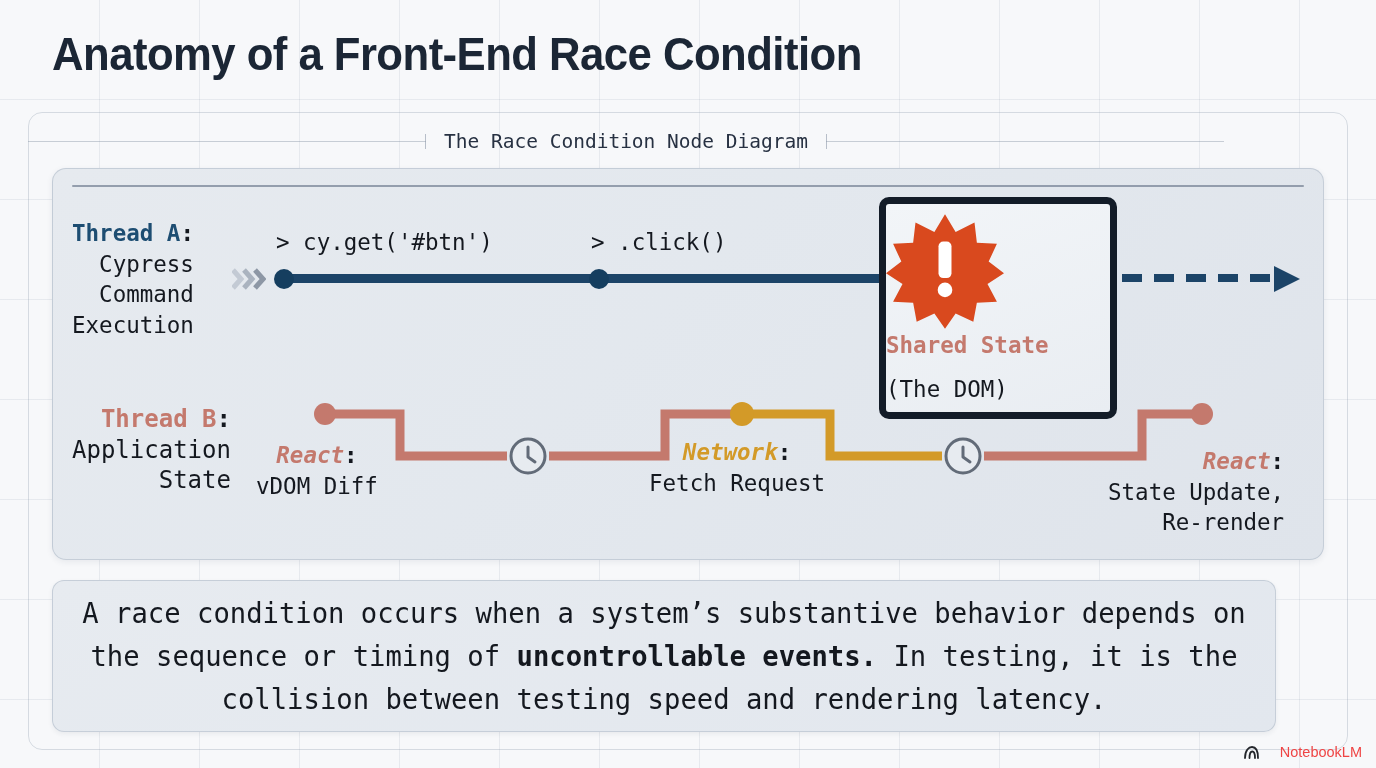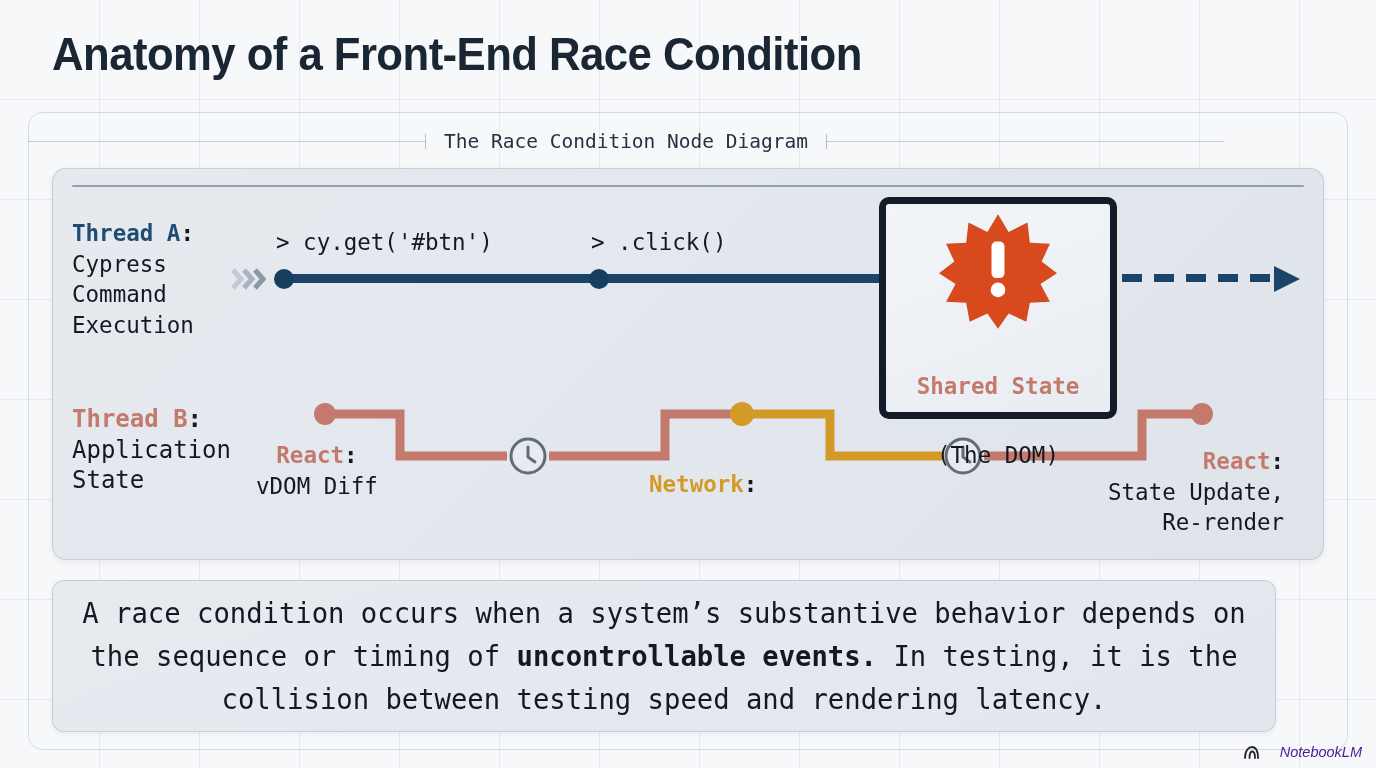--- a/index.html
+++ b/index.html
@@ -76,21 +76,21 @@
     overflow:hidden;
   }
 
   
   #thread-divider{
     position:absolute; left:72px; top:185px; width:1232px; height:2px;
     background:#7f8b9c; opacity:0.8; border-radius:1px;
   }
 
   
-  .lane-label{ position:absolute; font-family:"DejaVu Sans Mono", monospace; }
+  .lane-label{ position:absolute; font-family:"DejaVu Sans Mono", monospace;text-align:right; }
   .lane-label .lead{ font-weight:bold; }
   .lane-label .body{ color:#14181f; }
 
   #thread-a-label{ left:72px; top:218px; font-size:22.5px; line-height:30.5px; }
   #thread-a-label .lead{ color:#1d4d72; }
   #thread-b-label{ left:72px; top:404px; font-size:24px; line-height:30.5px; }
   #thread-b-label .lead{ color:#c4796d; }
 
   .colon{ color:#14181f; font-weight:bold; }
 
@@ -138,47 +138,46 @@
     border-left:26px solid #1c4468;
   }
 
   
   #shared-state-box{
     position:absolute; left:879px; top:197px;
     width:238px; height:222px;
     border:7px solid #131c28;
     border-radius:10px;
     background:linear-gradient(160deg,#f2f5f8 0%,#e9edf2 100%);
-    display:flex; flex-direction:column; align-items:center;
+    display:flex; flex-direction:column; align-items:flex-start;
     z-index:5;
-    gap:41px;
   }
   #burst-wrap{ margin-top:8px; position:relative; width:118px; height:118px; }
   #shared-state-title{
     font-family:"DejaVu Sans Mono", monospace;
     font-weight:bold; font-size:22.5px; color:#c4796d; margin-top:2px;
   }
   #shared-state-sub{
     font-family:"DejaVu Sans Mono", monospace;
-    font-size:22.5px; color:#14181f; margin-top:2px;
+    font-size:22.5px; color:#14181f; margin-top:18px;
   }
 
   
   #thread-b-svg{ position:absolute; left:52px; top:168px; width:1272px; height:392px; }
 
   .b-label{
     position:absolute; font-family:"DejaVu Sans Mono", monospace;
     font-size:22.5px; line-height:30.5px; white-space:nowrap; text-align:center;
   }
-  .b-label .lead{ font-weight:bold; }
+  .b-label .lead{ font-weight:bold;font-style:italic; }
   .b-label .body{ color:#14181f; }
 
   #b-label-react1{ left:256px; top:440px; }
   #b-label-react1 .lead{ color:#c4796d; }
-  #b-label-network{ left:649px; top:437px;margin-top:32px; }
+  #b-label-network{ left:649px; top:437px; }
   #b-label-network .lead{ color:#d39a28; }
   #b-label-react2{ left:1108px; top:446px; text-align:right; }
   #b-label-react2 .lead{ color:#c4796d; }
 
   
   #quote-panel{
     position:absolute; left:52px; top:580px;
     width:1224px; height:152px;
     border-radius:12px;
     background:linear-gradient(160deg,#e7ebf0 0%,#e2e7ee 100%);
@@ -192,21 +191,21 @@
     text-align:center; width:1230px;
     transform:scaleX(0.955); transform-origin:center;
   }
   #quote-text b{ font-weight:bold; }
 
   
   #watermark{
     position:absolute; right:14px; bottom:8px;
     display:flex; align-items:center; gap:20px;
     font-family:"Liberation Sans", sans-serif;
-    font-size:14.5px; color:#4c1d95;font-style:italic;
+    font-size:14.5px; color:#ef4444;
   }
 </style>
 </head>
 <body>
 
 <div id="grid-bg"></div>
 
 <div id="page-title">Anatomy of a Front-End Race Condition</div>
 
 <div id="diagram-card"></div>
@@ -276,20 +275,21 @@
   <span class="body">State</span>
 </div>
 
 <div id="b-label-react1" class="b-label">
   <span class="lead">React</span><span class="colon">:</span><br>
   <span class="body">vDOM Diff</span>
 </div>
 
 <div id="b-label-network" class="b-label">
   <span class="lead">Network</span><span class="colon">:</span><br>
+  <span class="body">Fetch Request</span>
 </div>
 
 <div id="b-label-react2" class="b-label">
   <span class="lead">React</span><span class="colon">:</span><br>
   <span class="body">State Update,</span><br>
   <span class="body">Re-render</span>
 </div>
 
 <div id="shared-state-box">
   <div id="burst-wrap">

